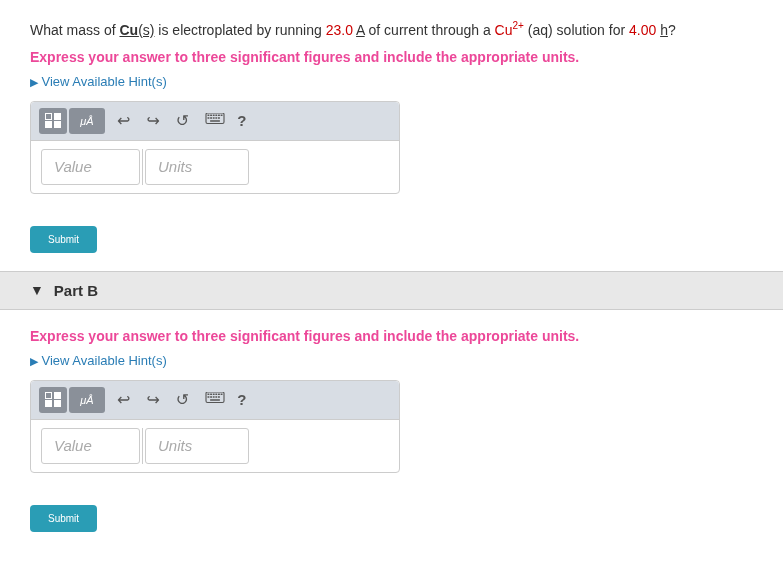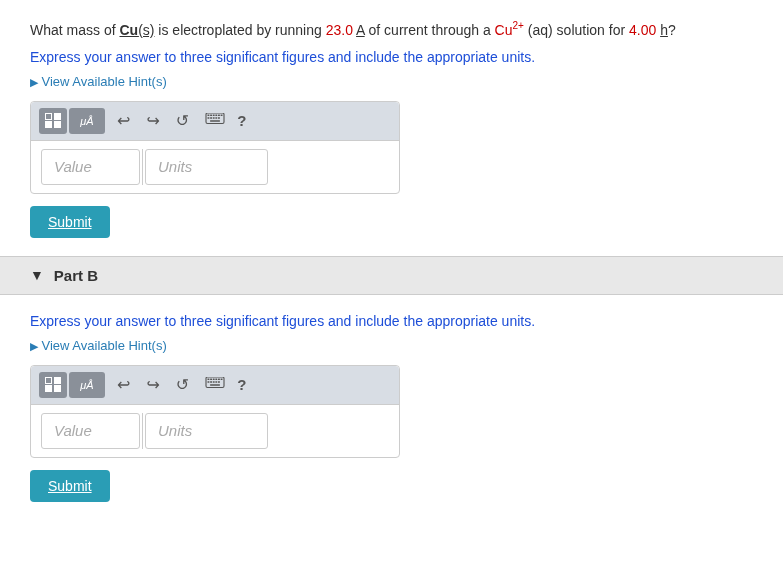--- a/index.html
+++ b/index.html
@@ -20,24 +20,24 @@
       background: #fff;
       padding: 18px 30px 18px 30px;
     }
     .question-text {
       font-size: 14px;
       color: #333;
       line-height: 1.5;
       margin-bottom: 8px;
     }
     .instructions {
-      font-weight: normal;
+      font-weight: bold;
       font-size: 14px;
       margin-bottom: 8px;
-      color: #1d4ed8;
+      color: #ec4899;
     }
     .hint-link {
       color: #2a7db5;
       font-size: 13px;
       cursor: pointer;
       margin-bottom: 12px;
       display: inline-block;
     }
     .hint-link::before {
       content: '▶ ';
@@ -143,36 +143,35 @@
       background: #ccc;
       margin: 0 2px;
     }
     .units-field {
       border: 1px solid #ccc;
       border-radius: 3px;
       padding: 6px 12px;
       font-size: 15px;
       color: #aaa;
       font-style: italic;
-      width: 123px;
+      width: 104px;
       height: 36px;
       display: flex;
       align-items: center;
       cursor: pointer;
     }
     .submit-btn {
       background: #2a9db5;
       color: white;
       border: none;
       border-radius: 4px;
       padding: 8px 18px;
-      font-size: 14px;
-      cursor: pointer;
-      margin-top: 0;
-      text-decoration: underline;
+      font-size: 10px;
+      cursor: pointer;
+      margin-top: 20px;
     }
     
     .part-b-header {
       background: #e8e8e8;
       padding: 10px 30px;
       display: flex;
       align-items: center;
       gap: 10px;
       border-top: 1px solid #ccc;
       border-bottom: 1px solid #ccc;

